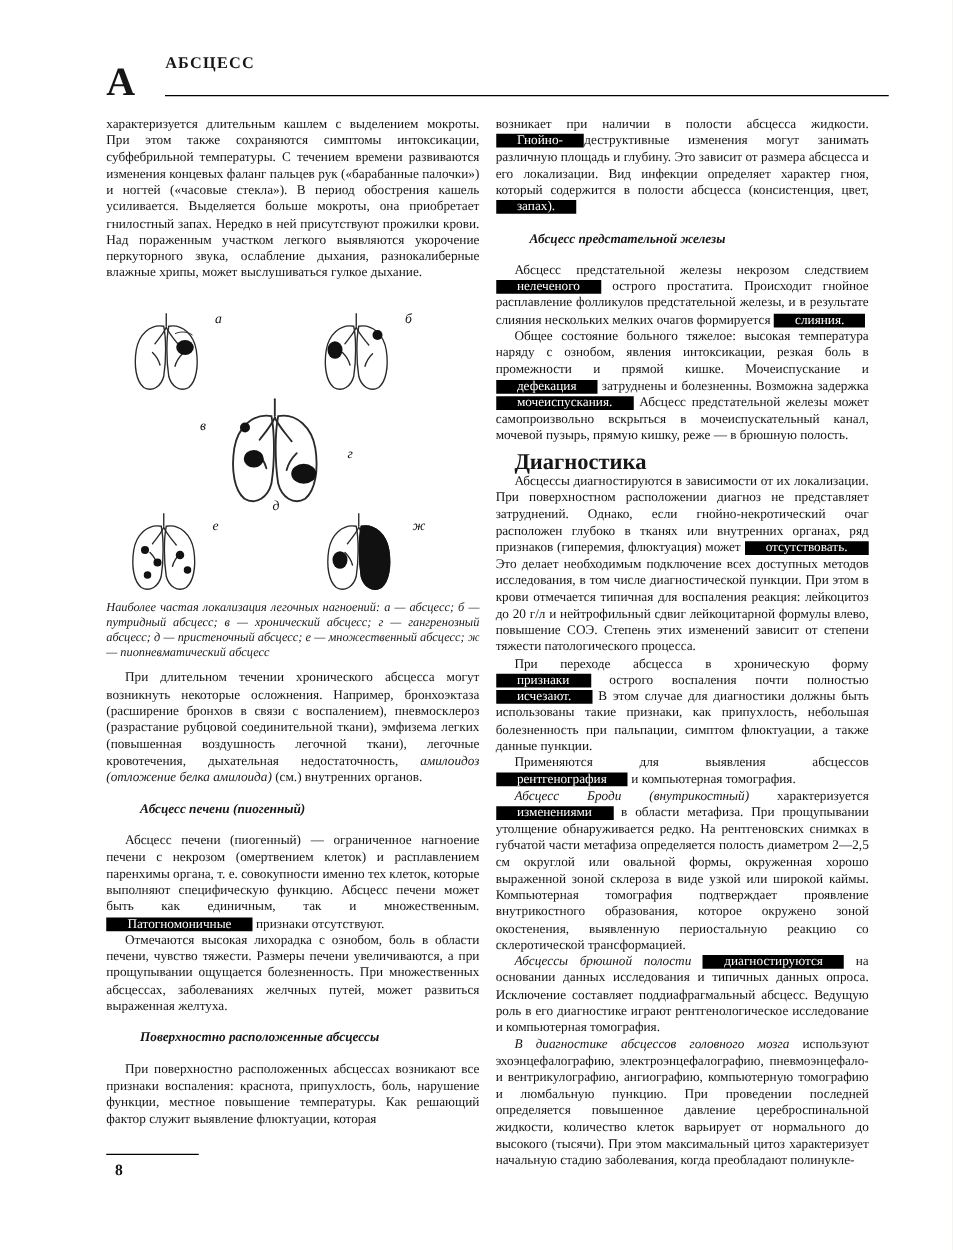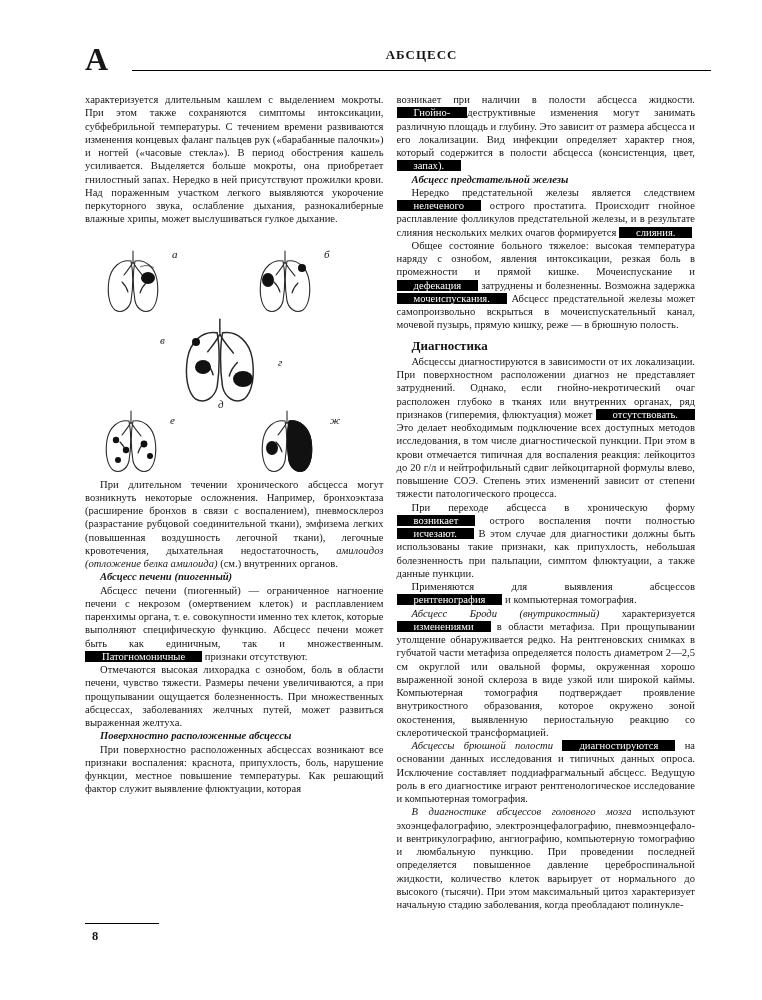--- a/index.html
+++ b/index.html
@@ -24,22 +24,22 @@
     font-size: 32px;
     font-weight: bold;
     line-height: 0.9;
     padding-right: 24px;
     transform: translateY(3px);
   }
   .header-rule-area {
     flex: 1;
     border-bottom: 1.4px solid #000;
     display: flex;
-    justify-content: center;
-    padding-bottom: 7px;
+    justify-content: flex-start;
+    padding-bottom: 18px;
   }
   .title {
     font-weight: bold;
     font-size: 13px;
     letter-spacing: 1px;
   }
 
   
   .columns {
     position: absolute;
@@ -48,22 +48,22 @@
     gap: 13px;
   }
   .col {
     width: 305px;
     font-size: 10.6px;
     line-height: 13.25px;
     text-align: justify;
   }
   .para { margin: 0; text-indent: 15px; }
   .no-indent { text-indent: 0; }
-  .sub-heading { margin: 0; text-indent: 15px; font-weight: bold; font-style: italic; }
-  .section-heading { margin: 7px 0 3px; text-indent: 15px; font-weight: bold; font-size: 13px; }
+  .sub-heading { margin: 12px; text-indent: 15px; font-weight: bold; font-style: italic; }
+  .section-heading { margin: 7px 0 3px; text-indent: 15px; font-weight: bold; font-size: 18px; }
   .italic { font-style: italic; }
   .highlight { background: #000; color: #fff; padding: 0 17px; }
 
   
   .fig { margin: 8px 0 2px; text-align: center; }
   .fig svg { display: block; margin: 0 auto; }
   .fig-label { font-style: italic; font-size: 11px; fill: #111; font-family: "Liberation Serif", serif; }
   .caption {
     font-style: italic;
     font-size: 9.9px;
@@ -133,36 +133,37 @@
       <ellipse cx="186" cy="214" rx="6" ry="7" fill="#111"></ellipse>
 
       <text class="fig-label" x="86" y="24">а</text>
       <text class="fig-label" x="238" y="24">б</text>
       <text class="fig-label" x="74" y="110">в</text>
       <text class="fig-label" x="192" y="132">г</text>
       <text class="fig-label" x="132" y="174">д</text>
       <text class="fig-label" x="84" y="190">е</text>
       <text class="fig-label" x="244" y="190">ж</text>
     </svg>
+    <figcaption class="caption">Наиболее частая локализация легочных нагноений: а — абсцесс; б — путридный абсцесс; в — хронический абсцесс; г — гангренозный абсцесс; д — пристеночный абсцесс; е — множественный абсцесс; ж — пиопневматический абсцесс</figcaption>
   </figure>
 <p class="para"><span>При длительном течении хронического абсцесса могут возникнуть некоторые осложнения. Например, бронхоэктаза (расширение бронхов в связи с воспалением), пневмосклероз (разрастание рубцовой соединительной ткани), эмфизема легких (повышенная воздушность легочной ткани), легочные кровотечения, дыхательная недостаточность, </span><span class="italic">амилоидоз (отложение белка амилоида)</span><span> (см.) внутренних органов.</span></p>
         <p class="sub-heading"><span>Абсцесс печени (пиогенный)</span></p>
         <p class="para"><span>Абсцесс печени (пиогенный) — ограниченное нагноение печени с некрозом (омертвением клеток) и расплавлением паренхимы органа, т. е. совокупности именно тех клеток, которые выполняют специфическую функцию. Абсцесс печени может быть как единичным, так и множественным. </span><span class="highlight">Патогномоничные</span><span> признаки отсутствуют.</span></p>
         <p class="para"><span>Отмечаются высокая лихорадка с ознобом, боль в области печени, чувство тяжести. Размеры печени увеличиваются, а при прощупывании ощущается болезненность. При множественных абсцессах, заболеваниях желчных путей, может развиться выраженная желтуха.</span></p>
         <p class="sub-heading"><span>Поверхностно расположенные абсцессы</span></p>
         <p class="para"><span>При поверхностно расположенных абсцессах возникают все признаки воспаления: краснота, припухлость, боль, нарушение функции, местное повышение температуры. Как решающий фактор служит выявление флюктуации, которая</span></p>
       </section>
     <section class="col" id="col-right">
         <p class="para no-indent"><span>возникает при наличии в полости абсцесса жидкости. </span><span class="highlight">Гнойно-</span><span>деструктивные изменения могут занимать различную площадь и глубину. Это зависит от размера абсцесса и его локализации. Вид инфекции определяет характер гноя, который содержится в полости абсцесса (консистенция, цвет, </span><span class="highlight">запах).</span></p>
         <p class="sub-heading"><span>Абсцесс предстательной железы</span></p>
-        <p class="para"><span>Нередко предстательной железы является следствием </span><span class="highlight">нелеченого</span><span> острого простатита. Происходит гнойное расплавление фолликулов предстательной железы, и в результате слияния нескольких мелких очагов формируется </span><span class="highlight">слияния.</span></p>
+        <p class="para"><span>Абсцесс предстательной железы некрозом следствием </span><span class="highlight">нелеченого</span><span> острого простатита. Происходит гнойное расплавление фолликулов предстательной железы, и в результате слияния нескольких мелких очагов формируется </span><span class="highlight">слияния.</span></p>
         <p class="para"><span>Общее состояние больного тяжелое: высокая температура наряду с ознобом, явления интоксикации, резкая боль в промежности и прямой кишке. Мочеиспускание и </span><span class="highlight">дефекация</span><span> затруднены и болезненны. Возможна задержка </span><span class="highlight">мочеиспускания.</span><span> Абсцесс предстательной железы может самопроизвольно вскрыться в мочеиспускательный канал, мочевой пузырь, прямую кишку, реже — в брюшную полость.</span></p>
         <p class="section-heading"><span>Диагностика</span></p>
         <p class="para"><span>Абсцессы диагностируются в зависимости от их локализации. При поверхностном расположении диагноз не представляет затруднений. Однако, если гнойно-некротический очаг расположен глубоко в тканях или внутренних органах, ряд признаков (гиперемия, флюктуация) может </span><span class="highlight">отсутствовать.</span><span> Это делает необходимым подключение всех доступных методов исследования, в том числе диагностической пункции. При этом в крови отмечается типичная для воспаления реакция: лейкоцитоз до 20 г/л и нейтрофильный сдвиг лейкоцитарной формулы влево, повышение СОЭ. Степень этих изменений зависит от степени тяжести патологического процесса.</span></p>
-        <p class="para"><span>При переходе абсцесса в хроническую форму </span><span class="highlight">возникает</span><span> острого воспаления почти полностью </span><span class="highlight">исчезают.</span><span> В этом случае для диагностики должны быть использованы такие признаки, как припухлость, небольшая болезненность при пальпации, симптом флюктуации, а также данные пункции.</span></p>
+        <p class="para"><span>При переходе абсцесса в хроническую форму </span><span class="highlight">признаки</span><span> острого воспаления почти полностью </span><span class="highlight">исчезают.</span><span> В этом случае для диагностики должны быть использованы такие признаки, как припухлость, небольшая болезненность при пальпации, симптом флюктуации, а также данные пункции.</span></p>
         <p class="para"><span>Применяются для выявления абсцессов </span><span class="highlight">рентгенография</span><span> и компьютерная томография.</span></p>
         <p class="para"><span class="italic">Абсцесс Броди (внутрикостный)</span><span> характеризуется </span><span class="highlight">изменениями</span><span> в области метафиза. При прощупывании утолщение обнаруживается редко. На рентгеновских снимках в губчатой части метафиза определяется полость диаметром 2—2,5 см округлой или овальной формы, окруженная хорошо выраженной зоной склероза в виде узкой или широкой каймы. Компьютерная томография подтверждает проявление внутрикостного образования, которое окружено зоной окостенения, выявленную периостальную реакцию со склеротической трансформацией.</span></p>
         <p class="para"><span class="italic">Абсцессы брюшной полости</span><span> </span><span class="highlight">диагностируются</span><span> на основании данных исследования и типичных данных опроса. Исключение составляет поддиафрагмальный абсцесс. Ведущую роль в его диагностике играют рентгенологическое исследование и компьютерная томография.</span></p>
         <p class="para"><span class="italic">В диагностике абсцессов головного мозга</span><span> используют эхоэнцефалографию, электроэнцефалографию, пневмоэнцефало- и вентрикулографию, ангиографию, компьютерную томографию и люмбальную пункцию. При проведении последней определяется повышенное давление цереброспинальной жидкости, количество клеток варьирует от нормального до высокого (тысячи). При этом максимальный цитоз характеризует начальную стадию заболевания, когда преобладают полинукле-</span></p>
       </section>
   </main>
 
   <footer class="footer">
     <div class="footer-rule"></div>
     <div class="page-number">8</div>

